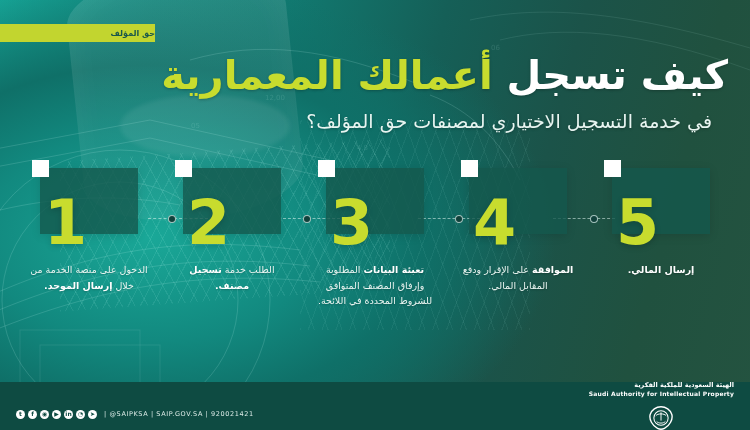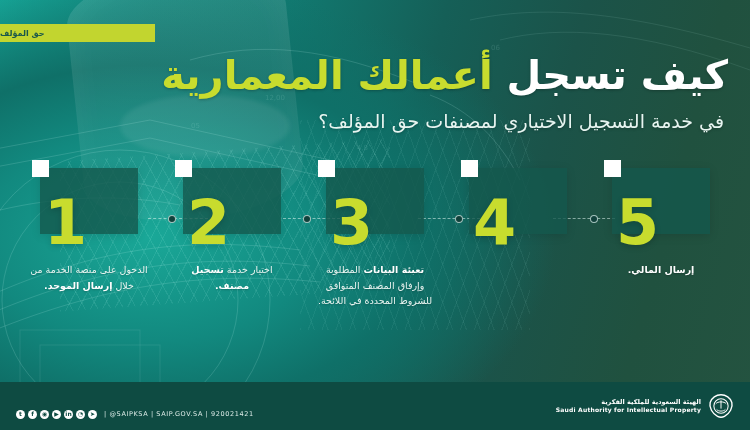--- a/index.html
+++ b/index.html
@@ -41,38 +41,38 @@
   .glow-cyl2{
     position:absolute;left:120px;top:95px;width:170px;height:62px;
     border-radius:50%;
     background:rgba(255,255,255,.07);
     filter:blur(2px);
   }
 
   
   .badge{
     position:absolute;left:0;top:24px;width:155px;height:18px;
-    background:#c2d52f;display:flex;align-items:center;justify-content:flex-end;
+    background:#c2d52f;display:flex;align-items:center;justify-content:flex-start;
   }
   .badge span{
     color:#19574c;font-size:8px;font-weight:bold;letter-spacing:.5px;
   }
 
   
   .headline{
     position:absolute;right:22px;top:50px;width:620px;text-align:right;
   }
   .h1{
     font-size:40px;font-weight:bold;line-height:1.25;
     color:#ffffff;margin:0;white-space:nowrap;
     text-shadow:0 1px 3px rgba(0,0,0,.25);
   }
   .h1 .accent{color:#c8dc2e;}
   .h2{
-    font-size:19px;color:#e8f5f1;margin:9px 4px 0;font-weight:normal;
+    font-size:19px;color:#e8f5f1;margin:9px 16px 0;font-weight:normal;
     line-height:1.3;white-space:nowrap;
     text-shadow:0 1px 3px rgba(0,0,0,.25);
   }
 
   
   .steps{
     position:absolute;left:0;right:0;top:168px;height:195px;
     display:flex;flex-direction:row;justify-content:space-between;
     padding:0 28px;box-sizing:border-box;
   }
@@ -117,21 +117,21 @@
   }
   .social{display:flex;align-items:center;gap:3px;}
   .social .ic{
     width:9px;height:9px;border-radius:50%;background:#ffffff;
     display:flex;align-items:center;justify-content:center;
     color:#0e4b42;font-size:6px;font-weight:bold;line-height:1;
   }
   .handles{
     color:#dcebe7;font-size:6.5px;letter-spacing:.6px;margin-left:7px;white-space:nowrap;
   }
-  .logo{display:flex;align-items:center;gap:7px;}
+  .logo{display:flex;align-items:center;gap:7px;flex-direction:column;}
   .logo-txt{text-align:right;line-height:1.35;}
   .logo-ar{color:#ffffff;font-size:6.5px;font-weight:bold;letter-spacing:.3px;}
   .logo-en{color:#ffffff;font-size:6px;font-weight:bold;letter-spacing:.2px;}
   .emblem{width:26px;height:26px;}
 </style>
 </head>
 <body>
 
 <div class="poster">
 
@@ -200,40 +200,44 @@
         <b>إرسال المالي.</b>
         <span></span>
       </div>
     </div>
 
     <div class="step">
       <div class="card">
         <div class="marker"></div>
         <div class="num">4</div>
       </div>
+      <div class="step-text">
+        <b>الموافقة</b>
+        <span>على الإقرار ودفع المقابل المالي.</span>
+      </div>
     </div>
 
     <div class="step">
       <div class="card">
         <div class="marker"></div>
         <div class="num">3</div>
       </div>
       <div class="step-text">
         <b>تعبئة البيانات</b>
         <span>المطلوبة وإرفاق المصنف المتوافق للشروط المحددة في اللائحة.</span>
       </div>
     </div>
 
     <div class="step">
       <div class="card">
         <div class="marker"></div>
         <div class="num">2</div>
       </div>
       <div class="step-text">
-        <span>اختيار خدمة</span>
+        <span>الطلب خدمة</span>
         <b>تسجيل مصنف.</b>
       </div>
     </div>
 
     <div class="step">
       <div class="card">
         <div class="marker"></div>
         <div class="num">1</div>
       </div>
       <div class="step-text">

